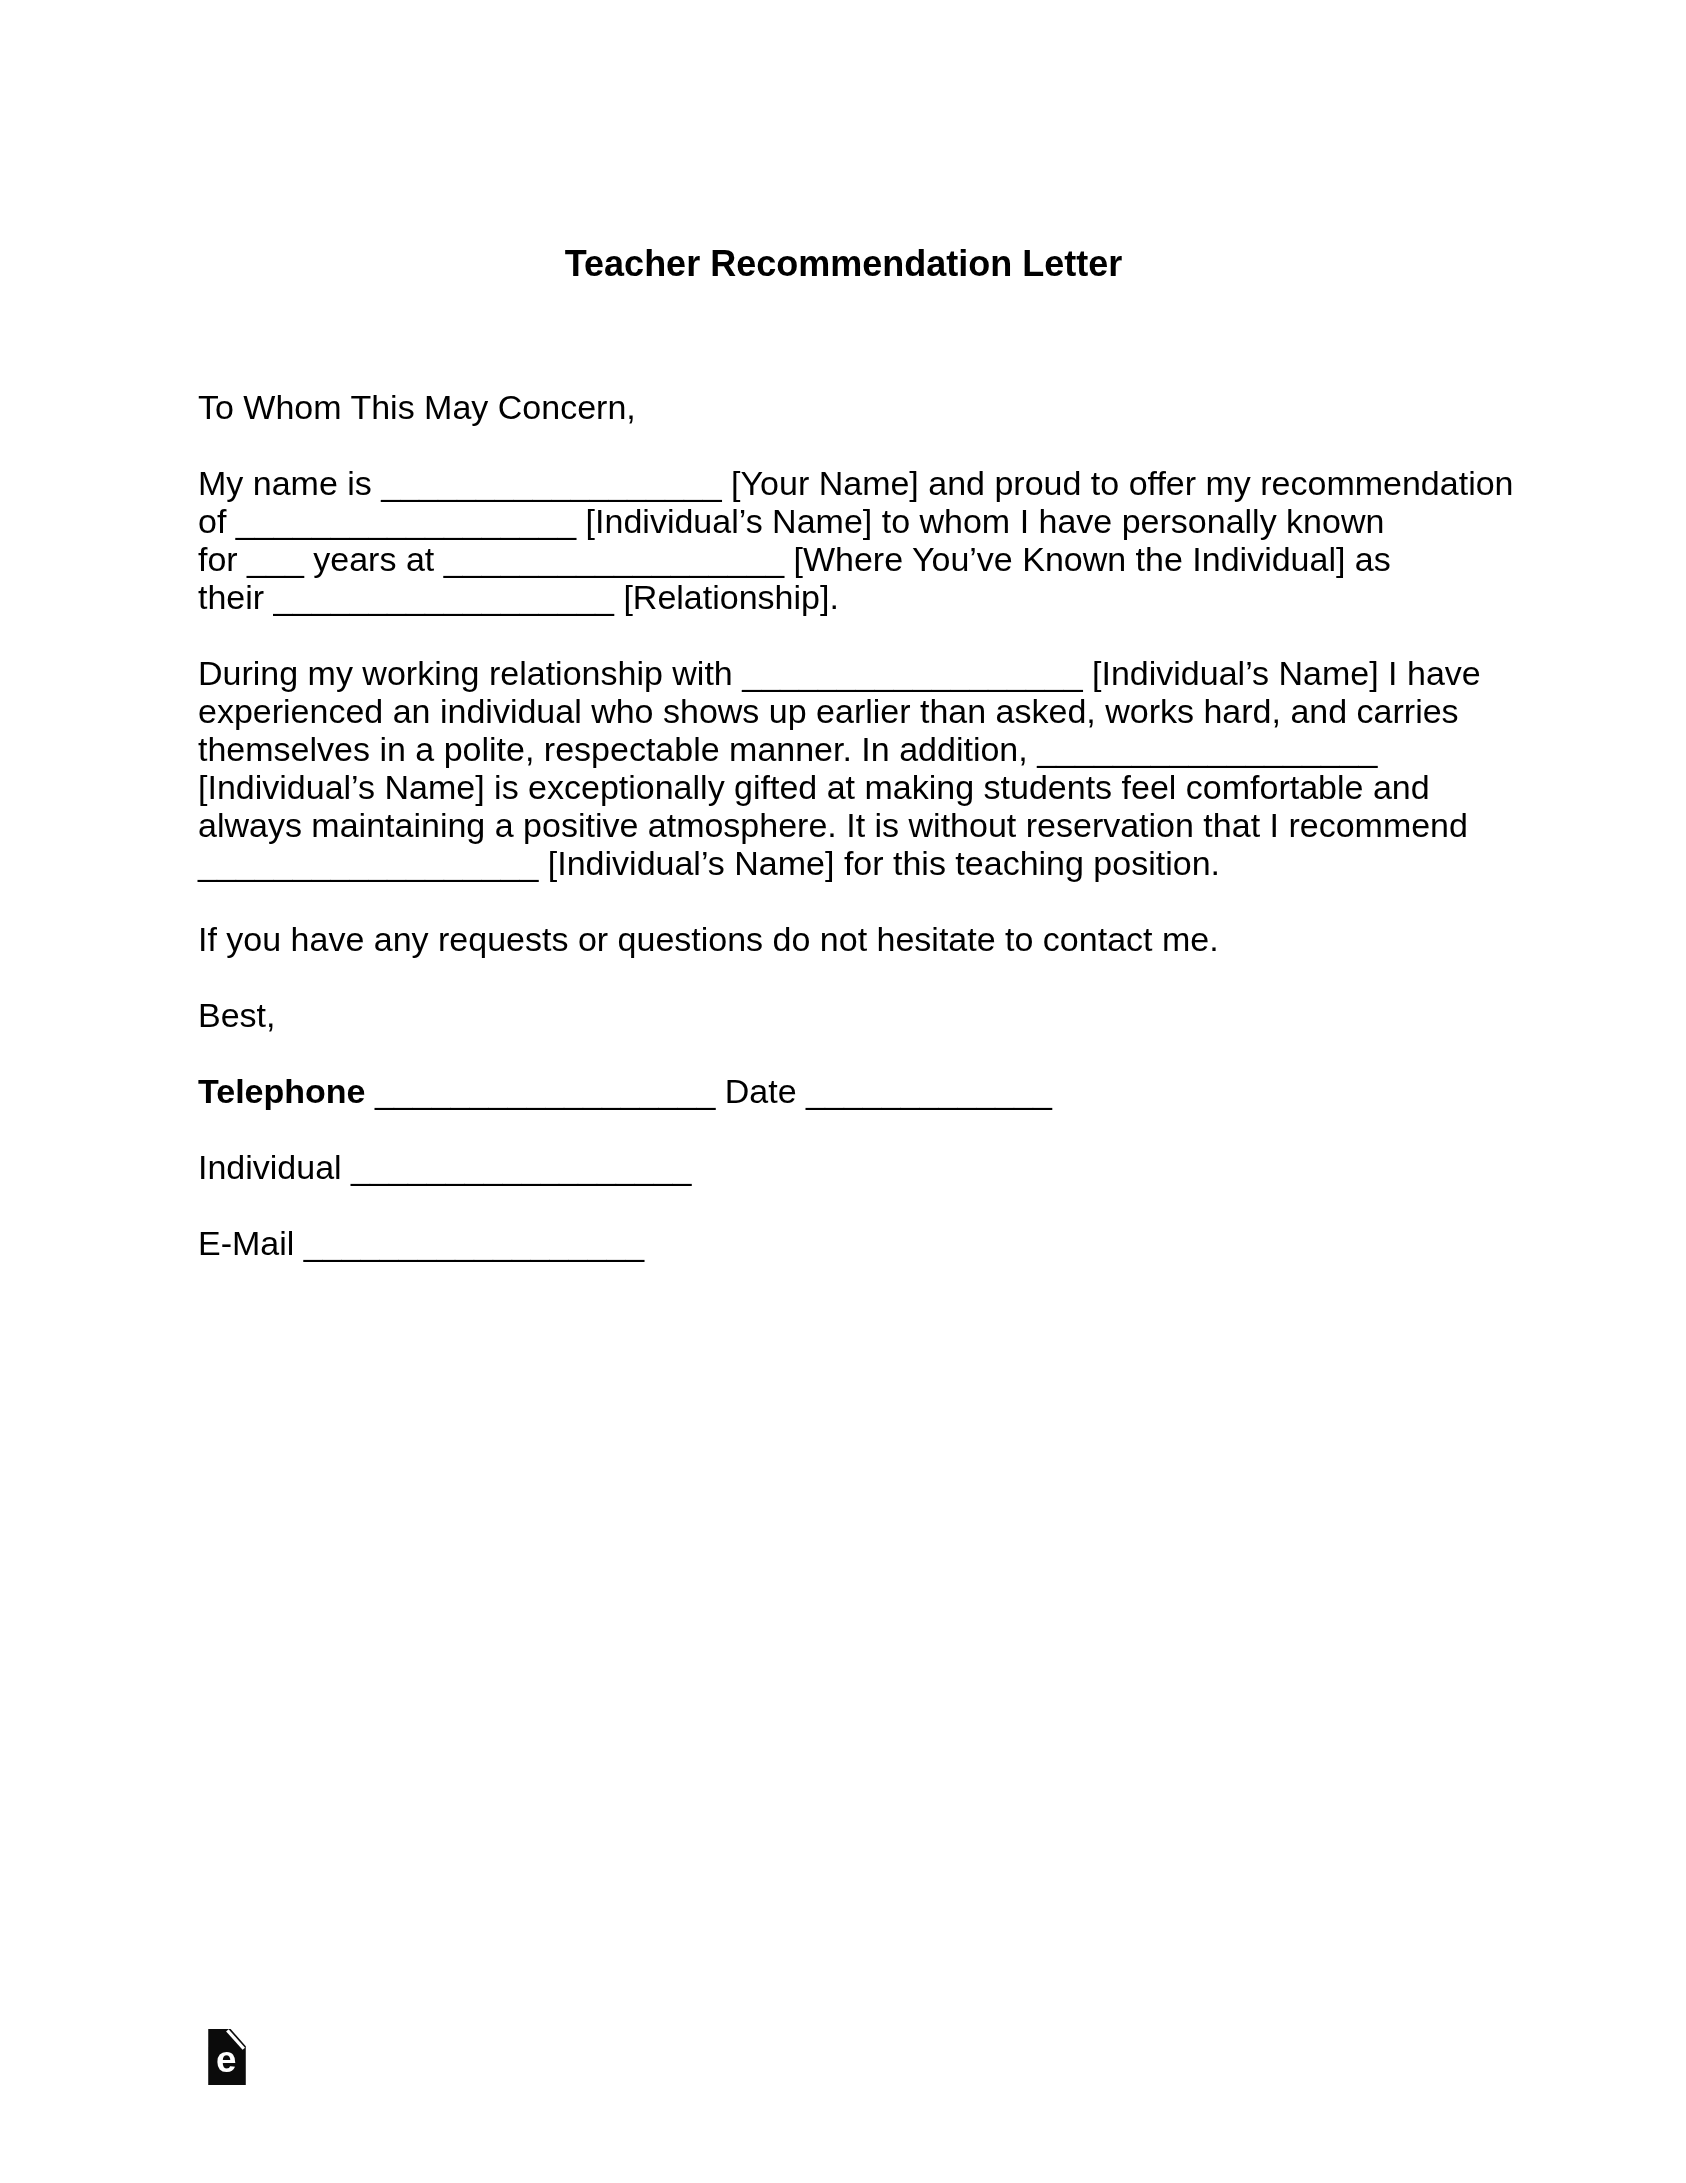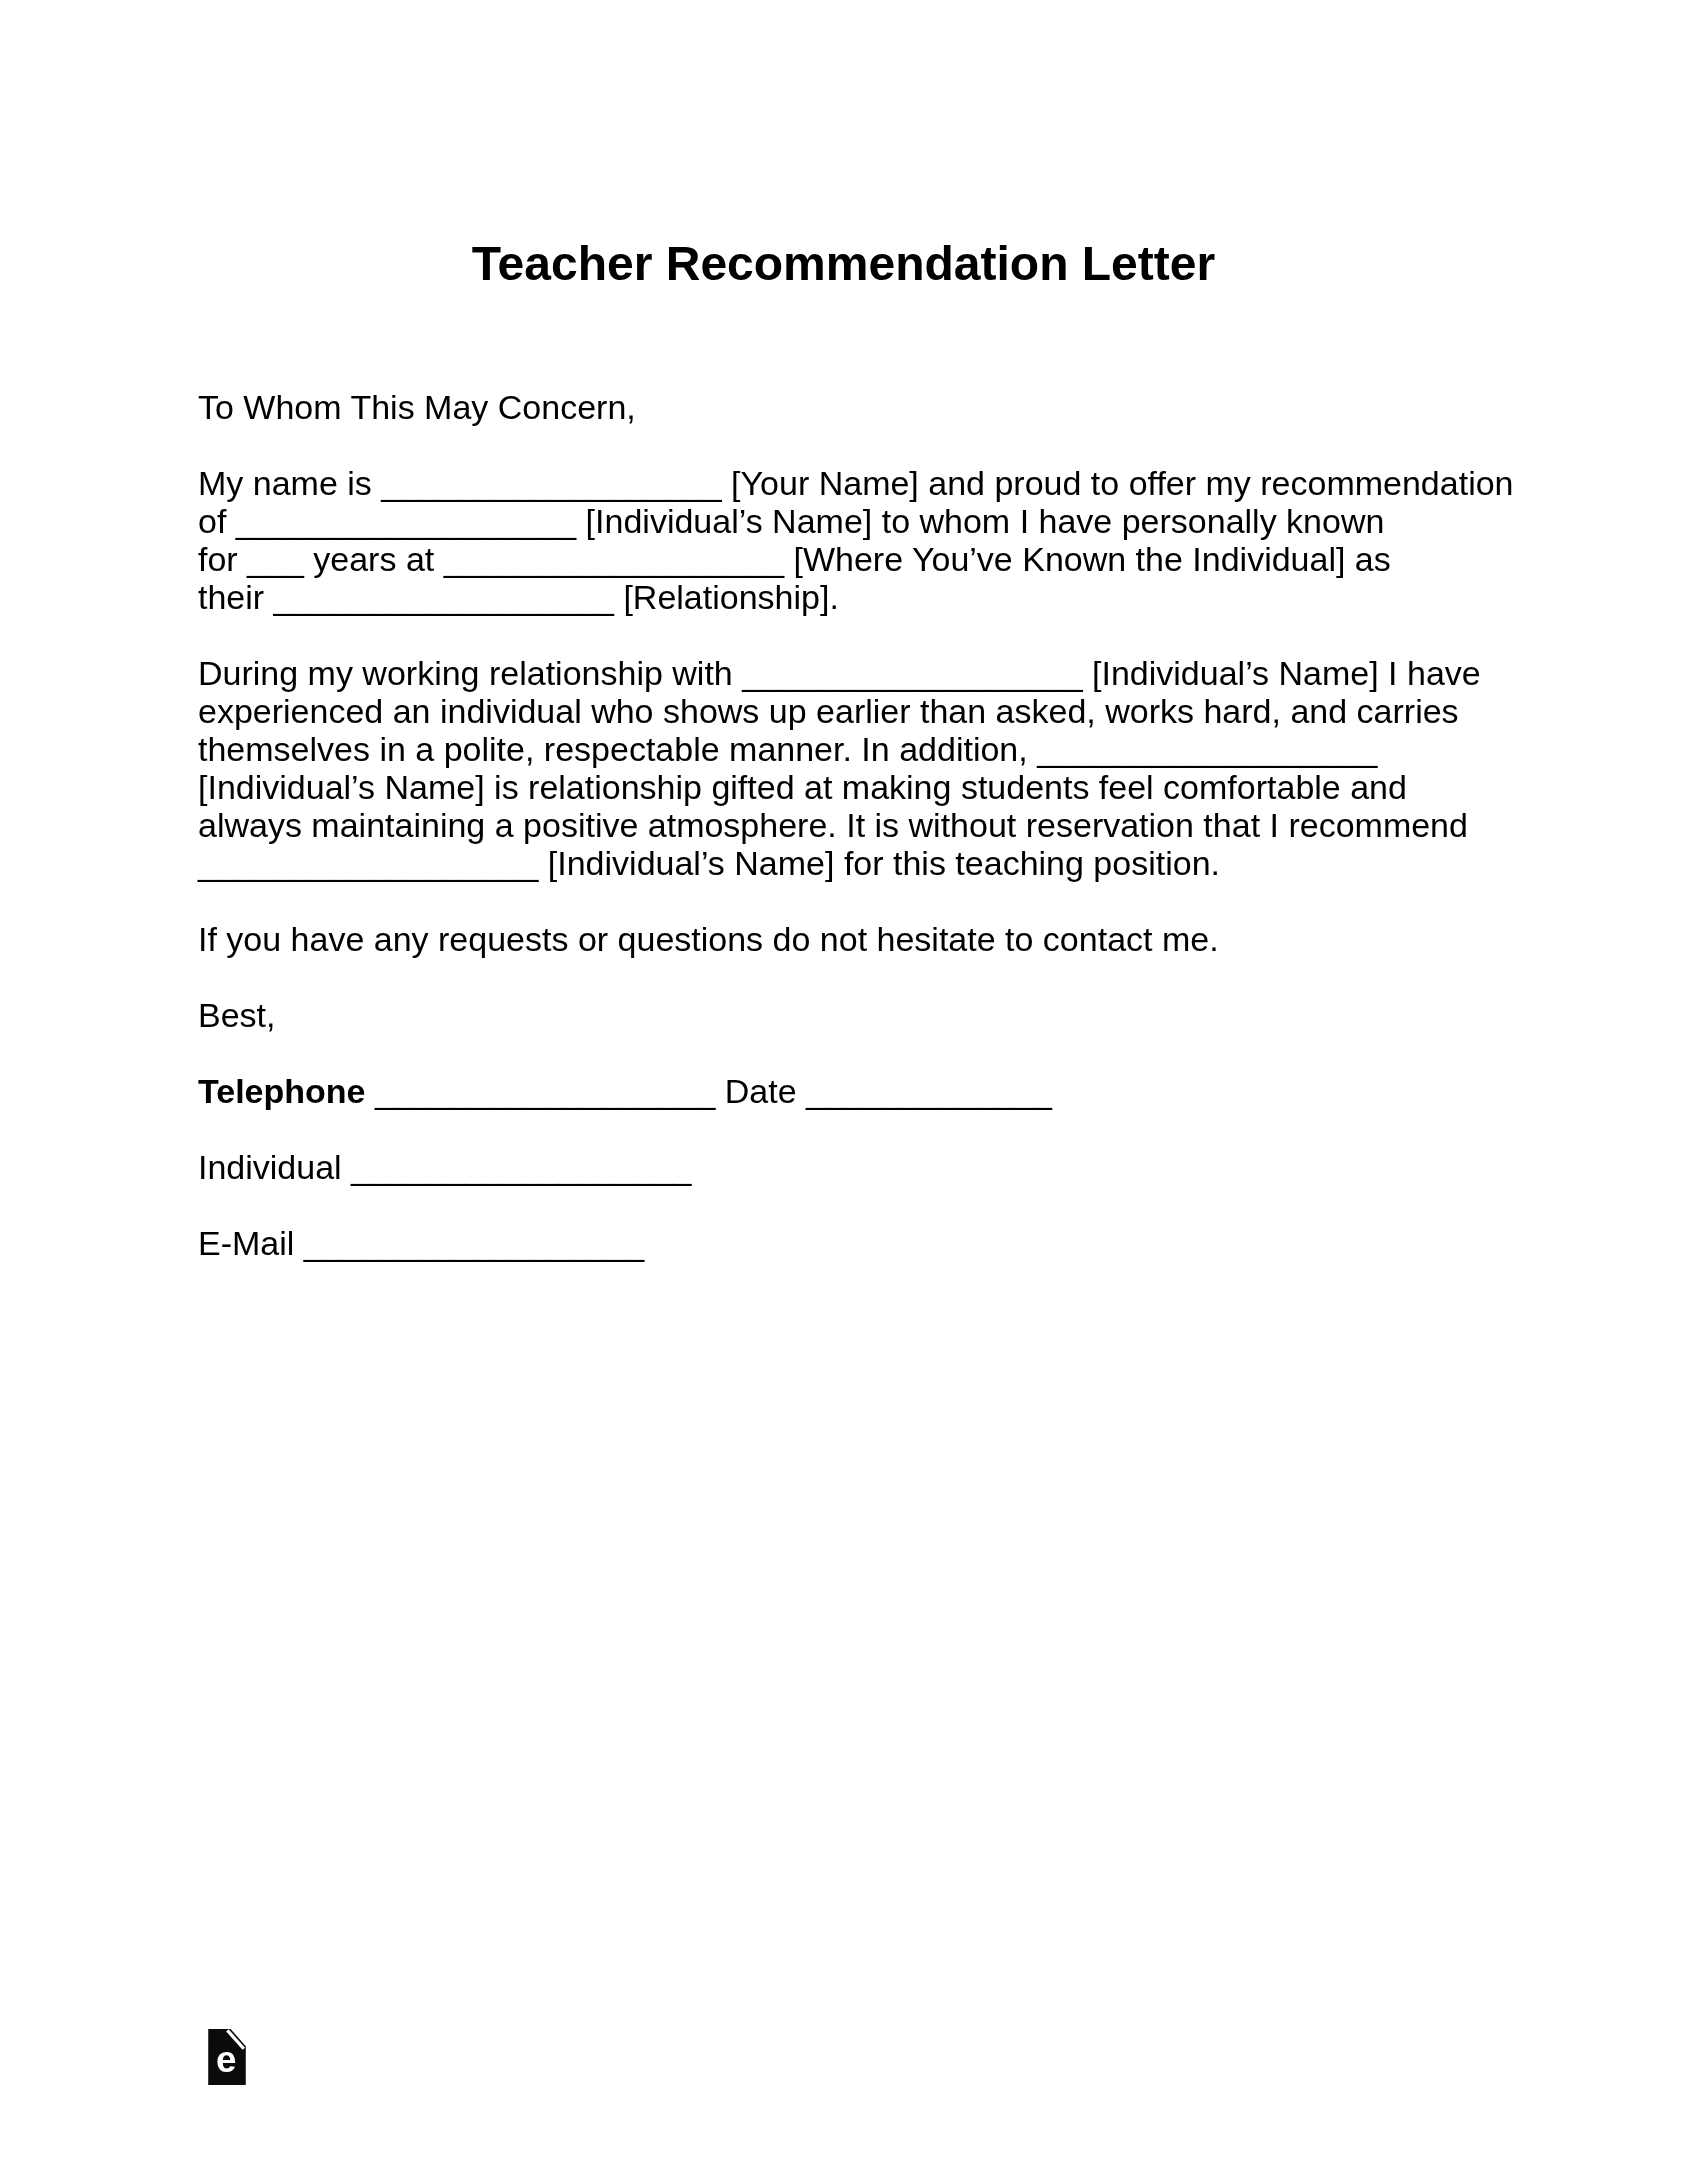--- a/index.html
+++ b/index.html
@@ -13,21 +13,21 @@
     height: 2183px;
     background: #ffffff;
     box-sizing: border-box;
     padding: 230px 198px 0 198px;
     font-family: "Liberation Sans", "DejaVu Sans", sans-serif;
     color: #000000;
     overflow: hidden;
   }
   .doc-title {
     margin: 0 0 91px 0;
-    font-size: 48px;
+    font-size: 36px;
     line-height: 67px;
     font-weight: bold;
     text-align: center;
     white-space: nowrap;
   }
   .para {
     margin: 0 0 38px 0;
   }
   .line {
     font-size: 34px;
@@ -60,21 +60,21 @@
     <div class="line">My name is __________________ [Your Name] and proud to offer my recommendation</div>
     <div class="line">of __________________ [Individual’s Name] to whom I have personally known</div>
     <div class="line">for ___ years at __________________ [Where You’ve Known the Individual] as</div>
     <div class="line">their __________________ [Relationship].</div>
   </div>
 
   <div class="para">
     <div class="line">During my working relationship with __________________ [Individual’s Name] I have</div>
     <div class="line">experienced an individual who shows up earlier than asked, works hard, and carries</div>
     <div class="line">themselves in a polite, respectable manner. In addition, __________________</div>
-    <div class="line">[Individual’s Name] is relationship gifted at making students feel comfortable and</div>
+    <div class="line">[Individual’s Name] is exceptionally gifted at making students feel comfortable and</div>
     <div class="line">always maintaining a positive atmosphere. It is without reservation that I recommend</div>
     <div class="line">__________________ [Individual’s Name] for this teaching position.</div>
   </div>
 
   <div class="para">
     <div class="line">If you have any requests or questions do not hesitate to contact me.</div>
   </div>
 
   <div class="para">
     <div class="line">Best,</div>

